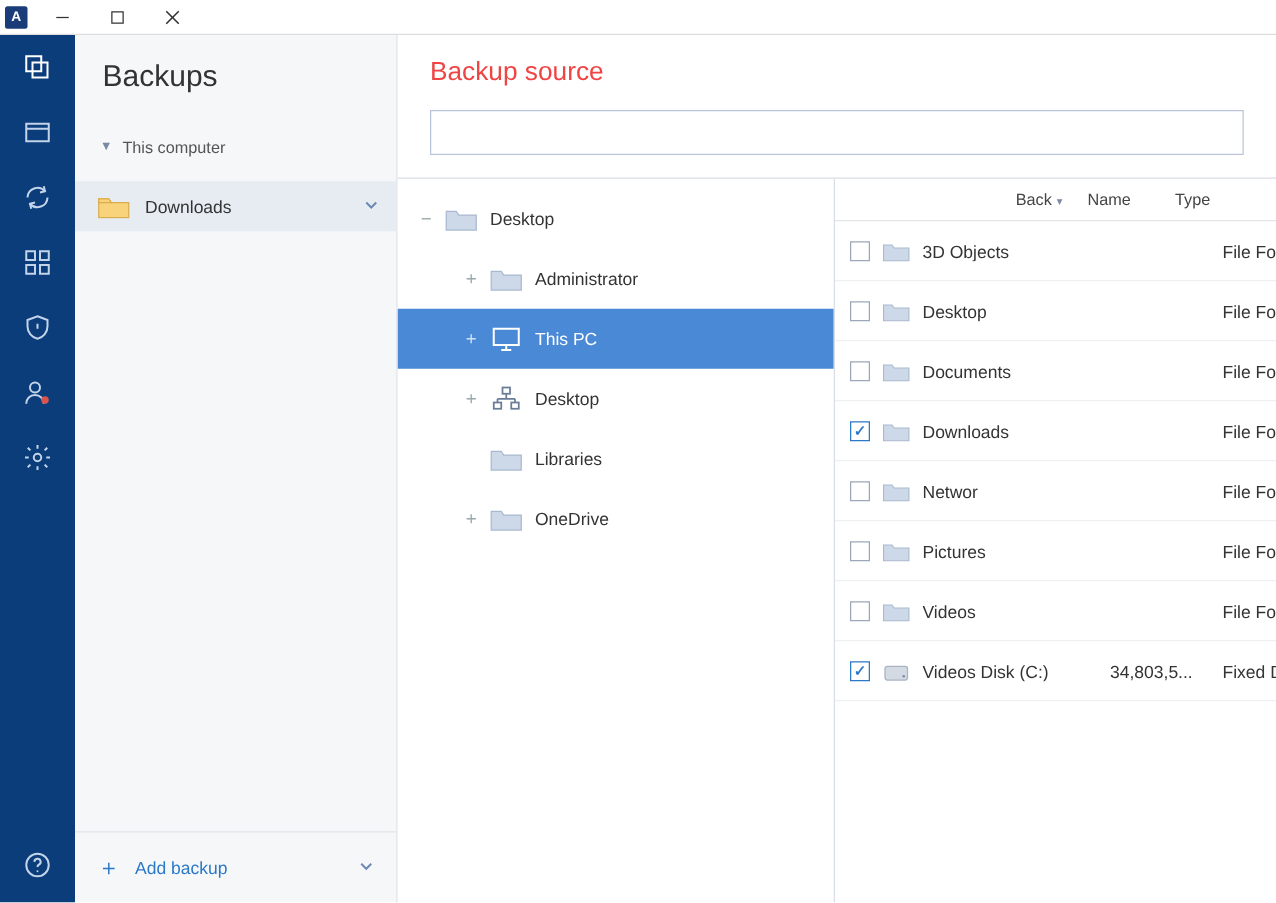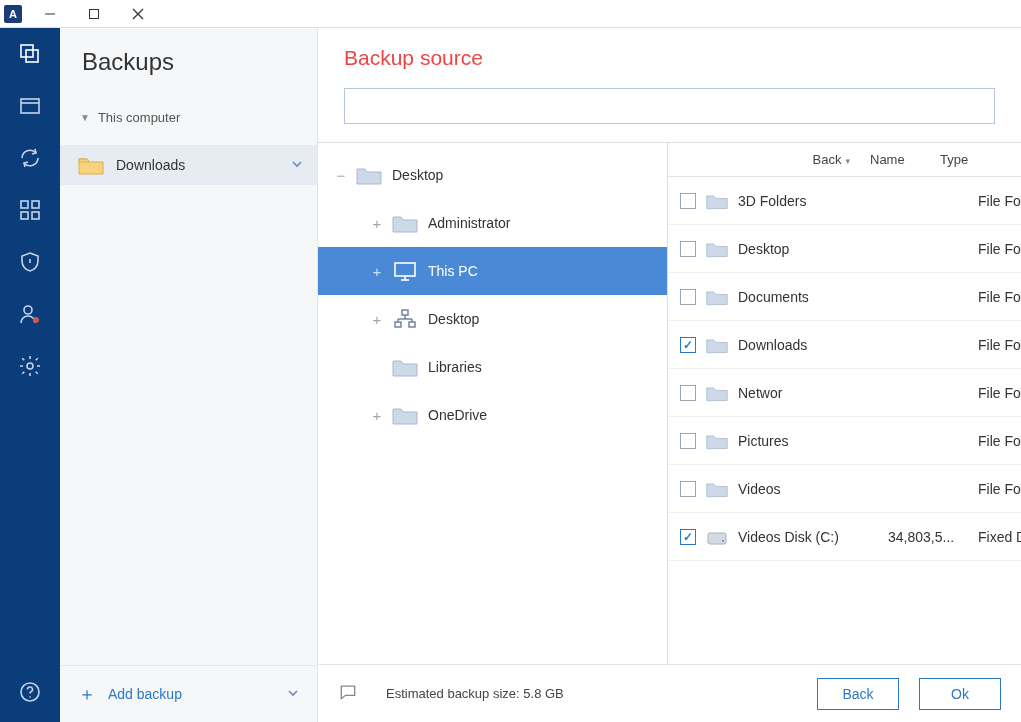--- a/index.html
+++ b/index.html
@@ -260,21 +260,21 @@
           <div class="col-type">Type</div>
         </div>
         <div class="list-body" id="listbody">
             <div class="list-row">
               <span class="cb"></span>
               <span class="ic">
                 <svg width="26" height="22" viewBox="0 0 26 22">
                   <path class="folder-shape" d="M1 5h8l2 3h14v12H1z"></path>
                 </svg>
               </span>
-              <span class="nm">3D Folders</span>
+              <span class="nm">3D Objects</span>
               <span class="sz"></span>
               <span class="tp">File Fold</span>
             </div>
             <div class="list-row">
               <span class="cb"></span>
               <span class="ic">
                 <svg width="26" height="22" viewBox="0 0 26 22">
                   <path class="folder-shape" d="M1 5h8l2 3h14v12H1z"></path>
                 </svg>
               </span>
@@ -345,23 +345,14 @@
                   <circle cx="17" cy="15" r="1" fill="#7a8aa4"></circle>
                 </svg>
               </span>
               <span class="nm">Videos Disk (C:)</span>
               <span class="sz">34,803,5...</span>
               <span class="tp">Fixed D</span>
             </div>
           </div>
       </div>
     </div>
-    <div class="bottom">
-      <span class="chat-ic"><svg width="20" height="20" viewBox="0 0 24 24" fill="none" stroke="currentColor" stroke-width="1.6">
-            <path d="M4 5h16v11H9l-5 4V5z"></path>
-          </svg></span>
-      <span class="est">Estimated backup size: 5.8 GB</span>
-      <span class="spacer"></span>
-      <button>Back</button>
-      <button>Ok</button>
-    </div>
   </div>
 </div>
 
 </body></html>

